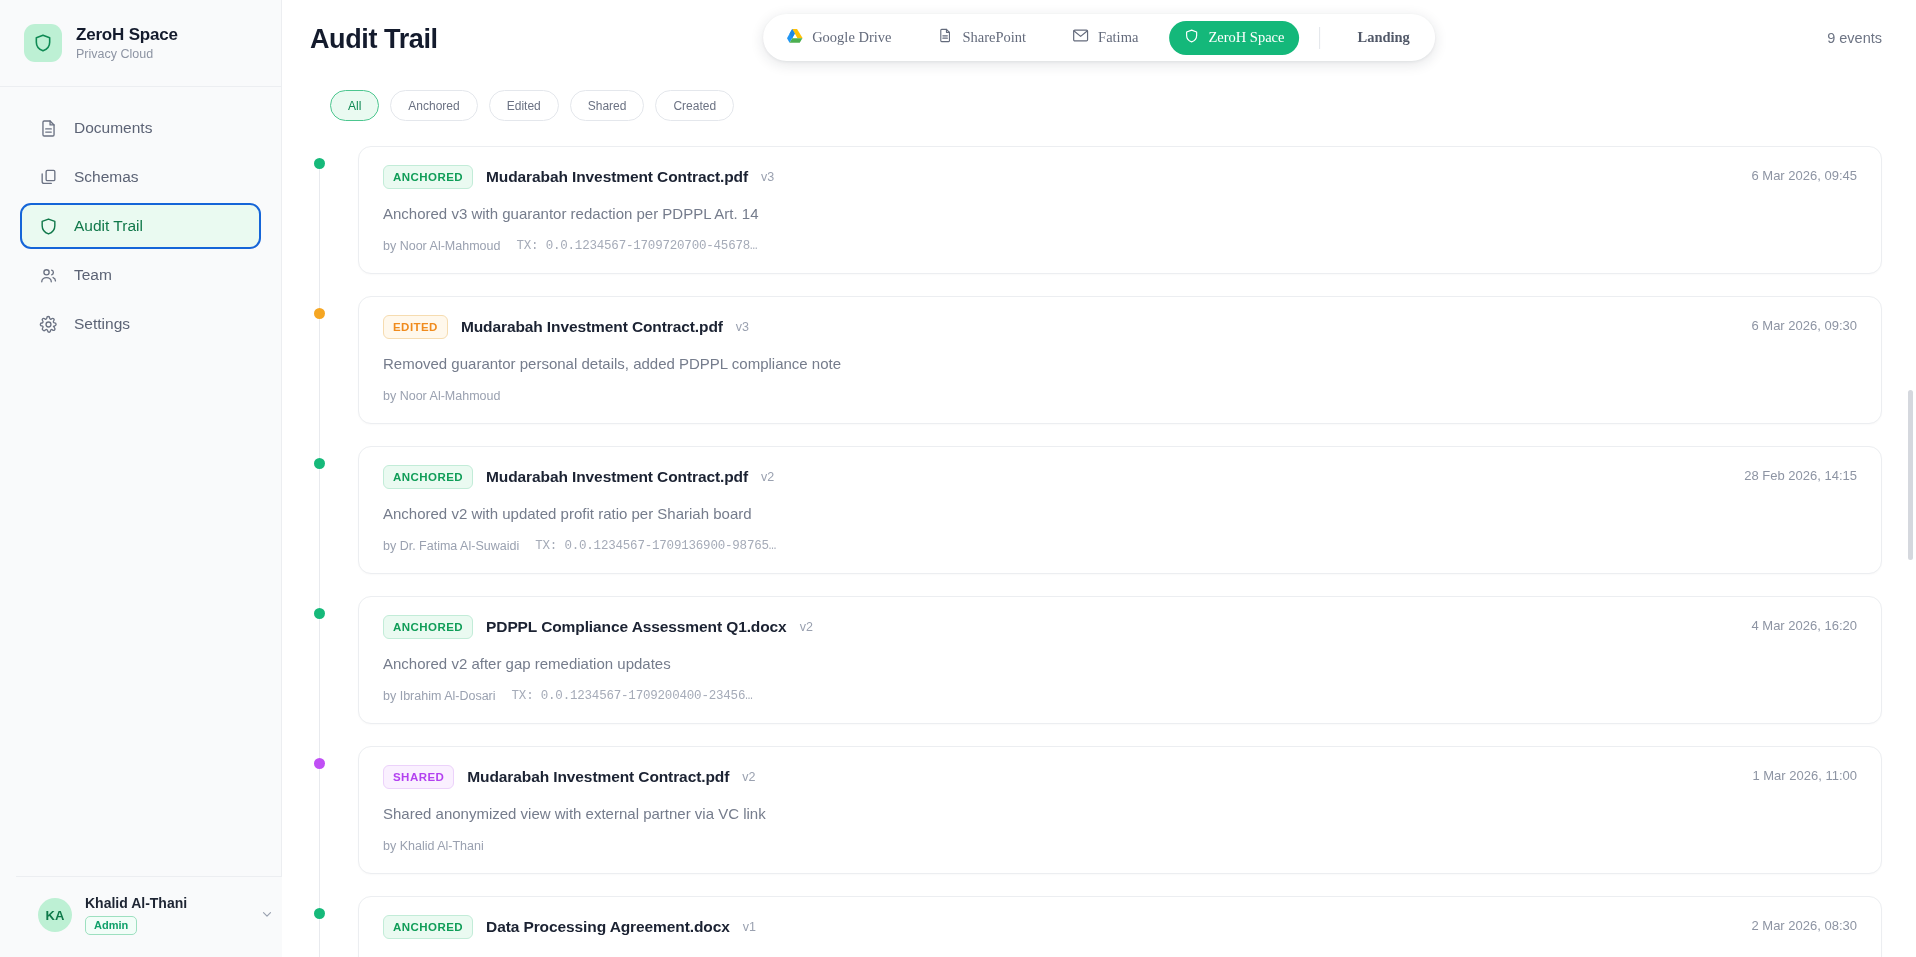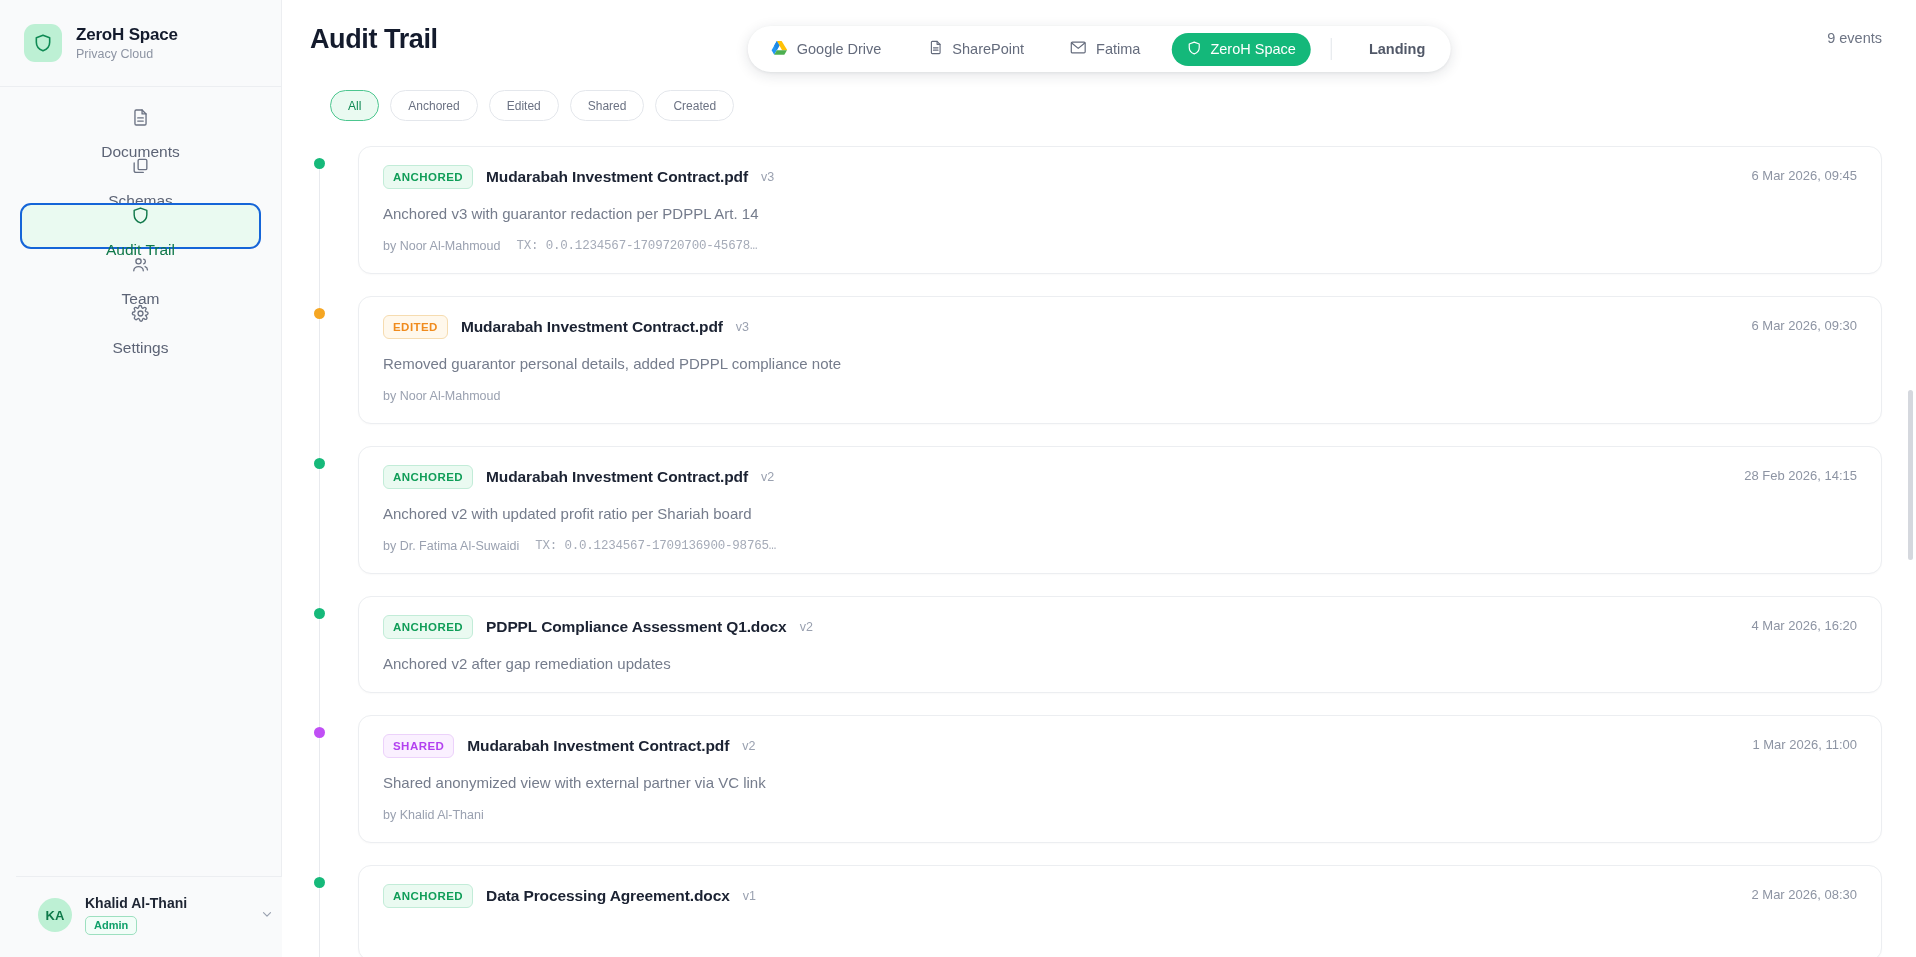--- a/index.html
+++ b/index.html
@@ -35,21 +35,20 @@
   .brand-sub  { font-size: 12.5px; color: #8d94a3; }
 
   .nav { padding: 18px 20px 0 20px; display: flex; flex-direction: column; gap: 3px; }
   .nav-item {
     display: flex; align-items: center; gap: 15px;
     height: 46px; padding: 0 16px;
     border-radius: 11px;
     border: 2px solid transparent;
     color: #5c6375; font-size: 15.5px;
     cursor: pointer;
-    flex-direction: column;
   }
   .nav-item .nav-label { color: #5c6375; }
   .nav-item.active {
     background: #eafaf1;
     border: 2px solid #1565d8;
   }
   .nav-item.active .nav-label { color: #10784a; }
   .nav-icon { width: 21px; height: 21px; display: flex; align-items: center; justify-content: center; flex: 0 0 21px; }
 
   .user-card {
@@ -82,26 +81,27 @@
   .main { flex: 1 1 auto; height: 957px; position: relative; background: #fff; overflow: hidden; }
 
   .topbar {
     height: 78px; display: flex; align-items: center;
     padding: 0 34px 0 28px; position: relative;
   }
   .page-title { font-size: 27px; font-weight: 700; color: #141b2d; letter-spacing: -0.4px; }
 
   .source-switch {
     position: absolute; left: 50%; transform: translateX(-50%);
-    top: 26px;
+    top: 14px;
     display: flex; align-items: center; gap: 16px;
     background: #ffffff;
     border-radius: 26px;
     box-shadow: 0 3px 14px rgba(22,30,52,0.12), 0 1px 3px rgba(22,30,52,0.06);
     padding: 6px 8px;
+    font-family: Liberation Serif, serif;
   }
   .src {
     display: flex; align-items: center; gap: 9px;
     padding: 7px 15px; border-radius: 20px;
     font-size: 14.5px; color: #646b7c; cursor: pointer; white-space: nowrap;
   }
   .src.active { background: #14b87a; color: #ffffff; }
   .src-sep { width: 1px; height: 22px; background: #e2e5ea; margin: 0 4px; }
   .src.plain { color: #515868; font-weight: 600; padding: 7px 17px; }
 
@@ -402,20 +402,24 @@
         <div class="rail"></div>
         <div class="dot" style="background:#16b97a"></div>
         <div class="card">
           <div class="card-head">
             <span class="badge anchored">ANCHORED</span>
             <span class="fname">PDPPL Compliance Assessment Q1.docx</span>
             <span class="ver">v2</span>
           </div>
           <div class="ts">4 Mar 2026, 16:20</div>
           <div class="desc">Anchored v2 after gap remediation updates</div>
+          <div class="meta">
+            <span class="by">by Ibrahim Al-Dosari</span>
+            <span class="tx">TX: 0.0.1234567-1709200400-23456…</span>
+          </div>
         </div>
       </div>
 
       <div class="event">
         <div class="rail"></div>
         <div class="dot" style="background:#c04ff5"></div>
         <div class="card">
           <div class="card-head">
             <span class="badge shared">SHARED</span>
             <span class="fname">Mudarabah Investment Contract.pdf</span>

